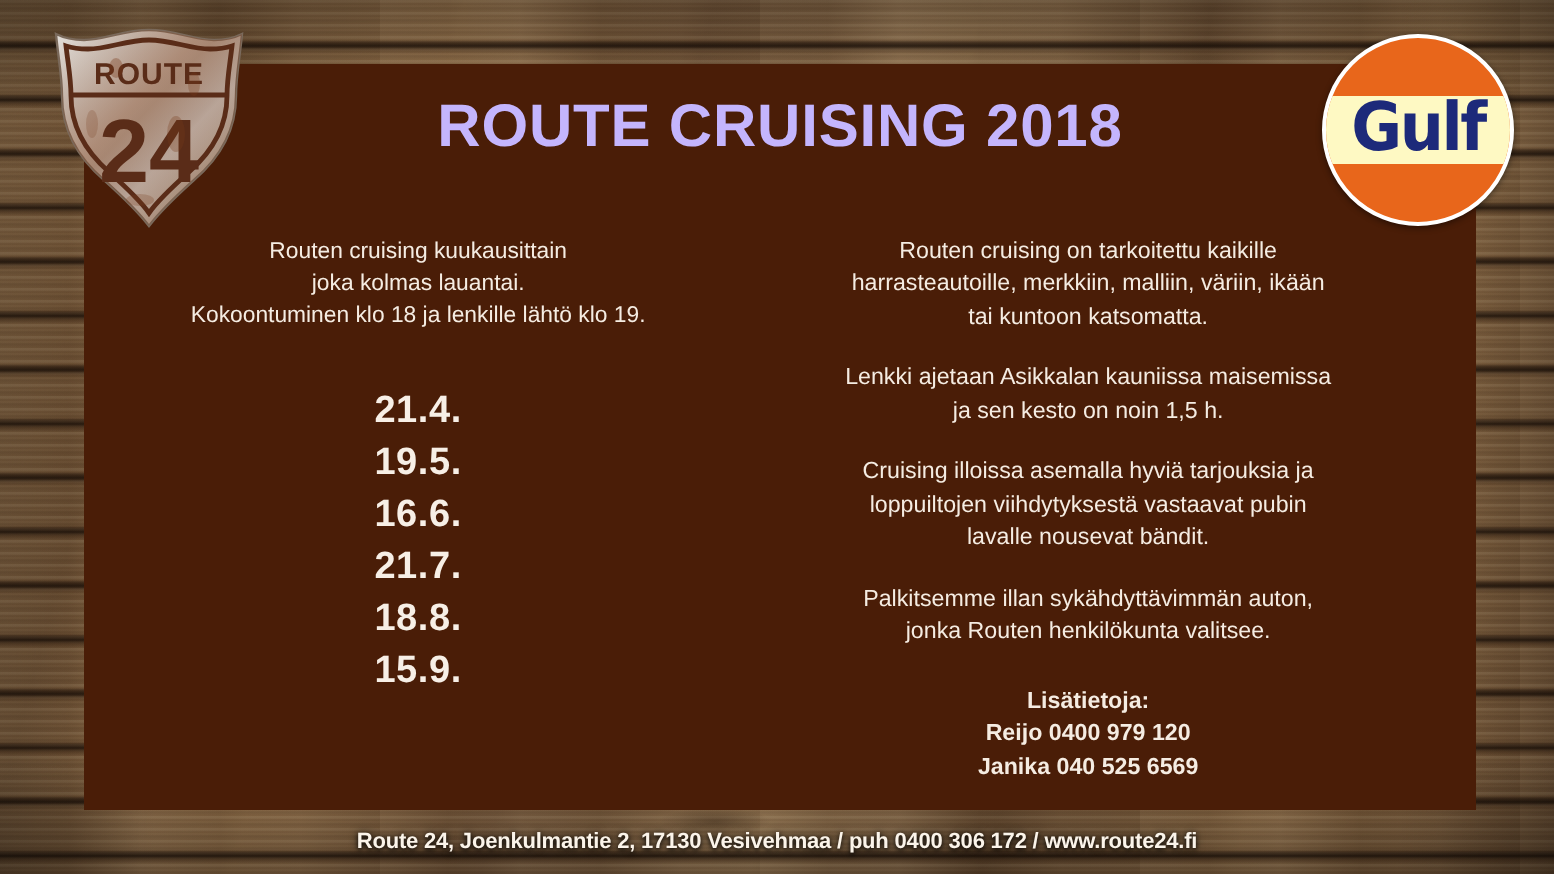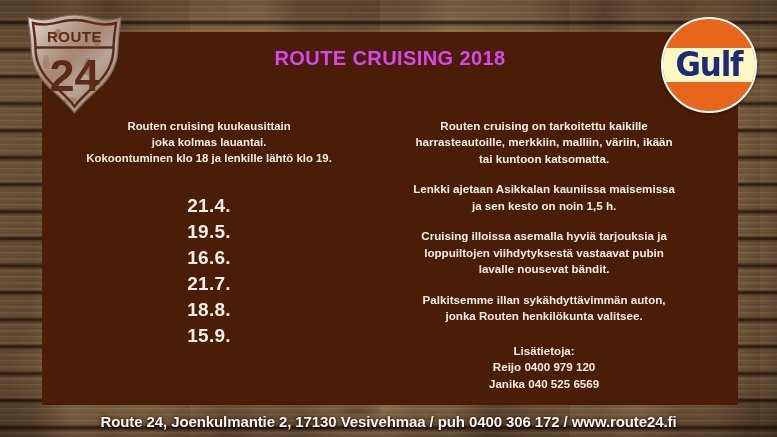--- a/index.html
+++ b/index.html
@@ -144,45 +144,45 @@
     transform: scaleY(1.08);
   }
 
   
   .headline {
     position: absolute;
     left: 42px;
     top: 47px;
     width: 696px;
     text-align: center;
-    color: #d946ef;
-    font-family: "Liberation Sans", sans-serif;
-    font-weight: bold;
-    font-size: 20px;
+    color: #c4b5fd;
+    font-family: "Liberation Sans", sans-serif;
+    font-weight: bold;
+    font-size: 30px;
     letter-spacing: 0.4px;
     z-index: 6;
   }
 
   
   .columns {
     position: absolute;
     left: 42px;
     top: 118px;
     width: 696px;
     height: 282px;
     display: flex;
     z-index: 6;
   }
   .col-left  { width: 46%; padding-left: 14px; }
   .col-right { width: 54%; padding-right: 12px; }
 
   .para {
     color: #f5ece2;
     font-family: "Liberation Sans", sans-serif;
-    font-weight: bold;
+    font-weight: normal;
     font-size: 11.4px;
     line-height: 1.42;
     text-align: center;
   }
   .col-right .para { font-size: 11.6px; }
 
   .para + .para { margin-top: 14px; }
 
   .date-list {
     margin-top: 26px;
@@ -226,21 +226,21 @@
     height: 32px;
     display: flex;
     align-items: center;
     justify-content: center;
     z-index: 7;
   }
   .footer-text {
     color: #fbf4ea;
     font-family: "Liberation Sans", sans-serif;
     font-weight: bold;
-    font-size: 15px;
+    font-size: 11px;
     letter-spacing: -0.1px;
     text-shadow: 0 1px 2px rgba(0,0,0,0.85), 0 0 4px rgba(0,0,0,0.7);
     white-space: nowrap;
   }
 </style>
 </head>
 <body>
 
 <div id="poster">
 

